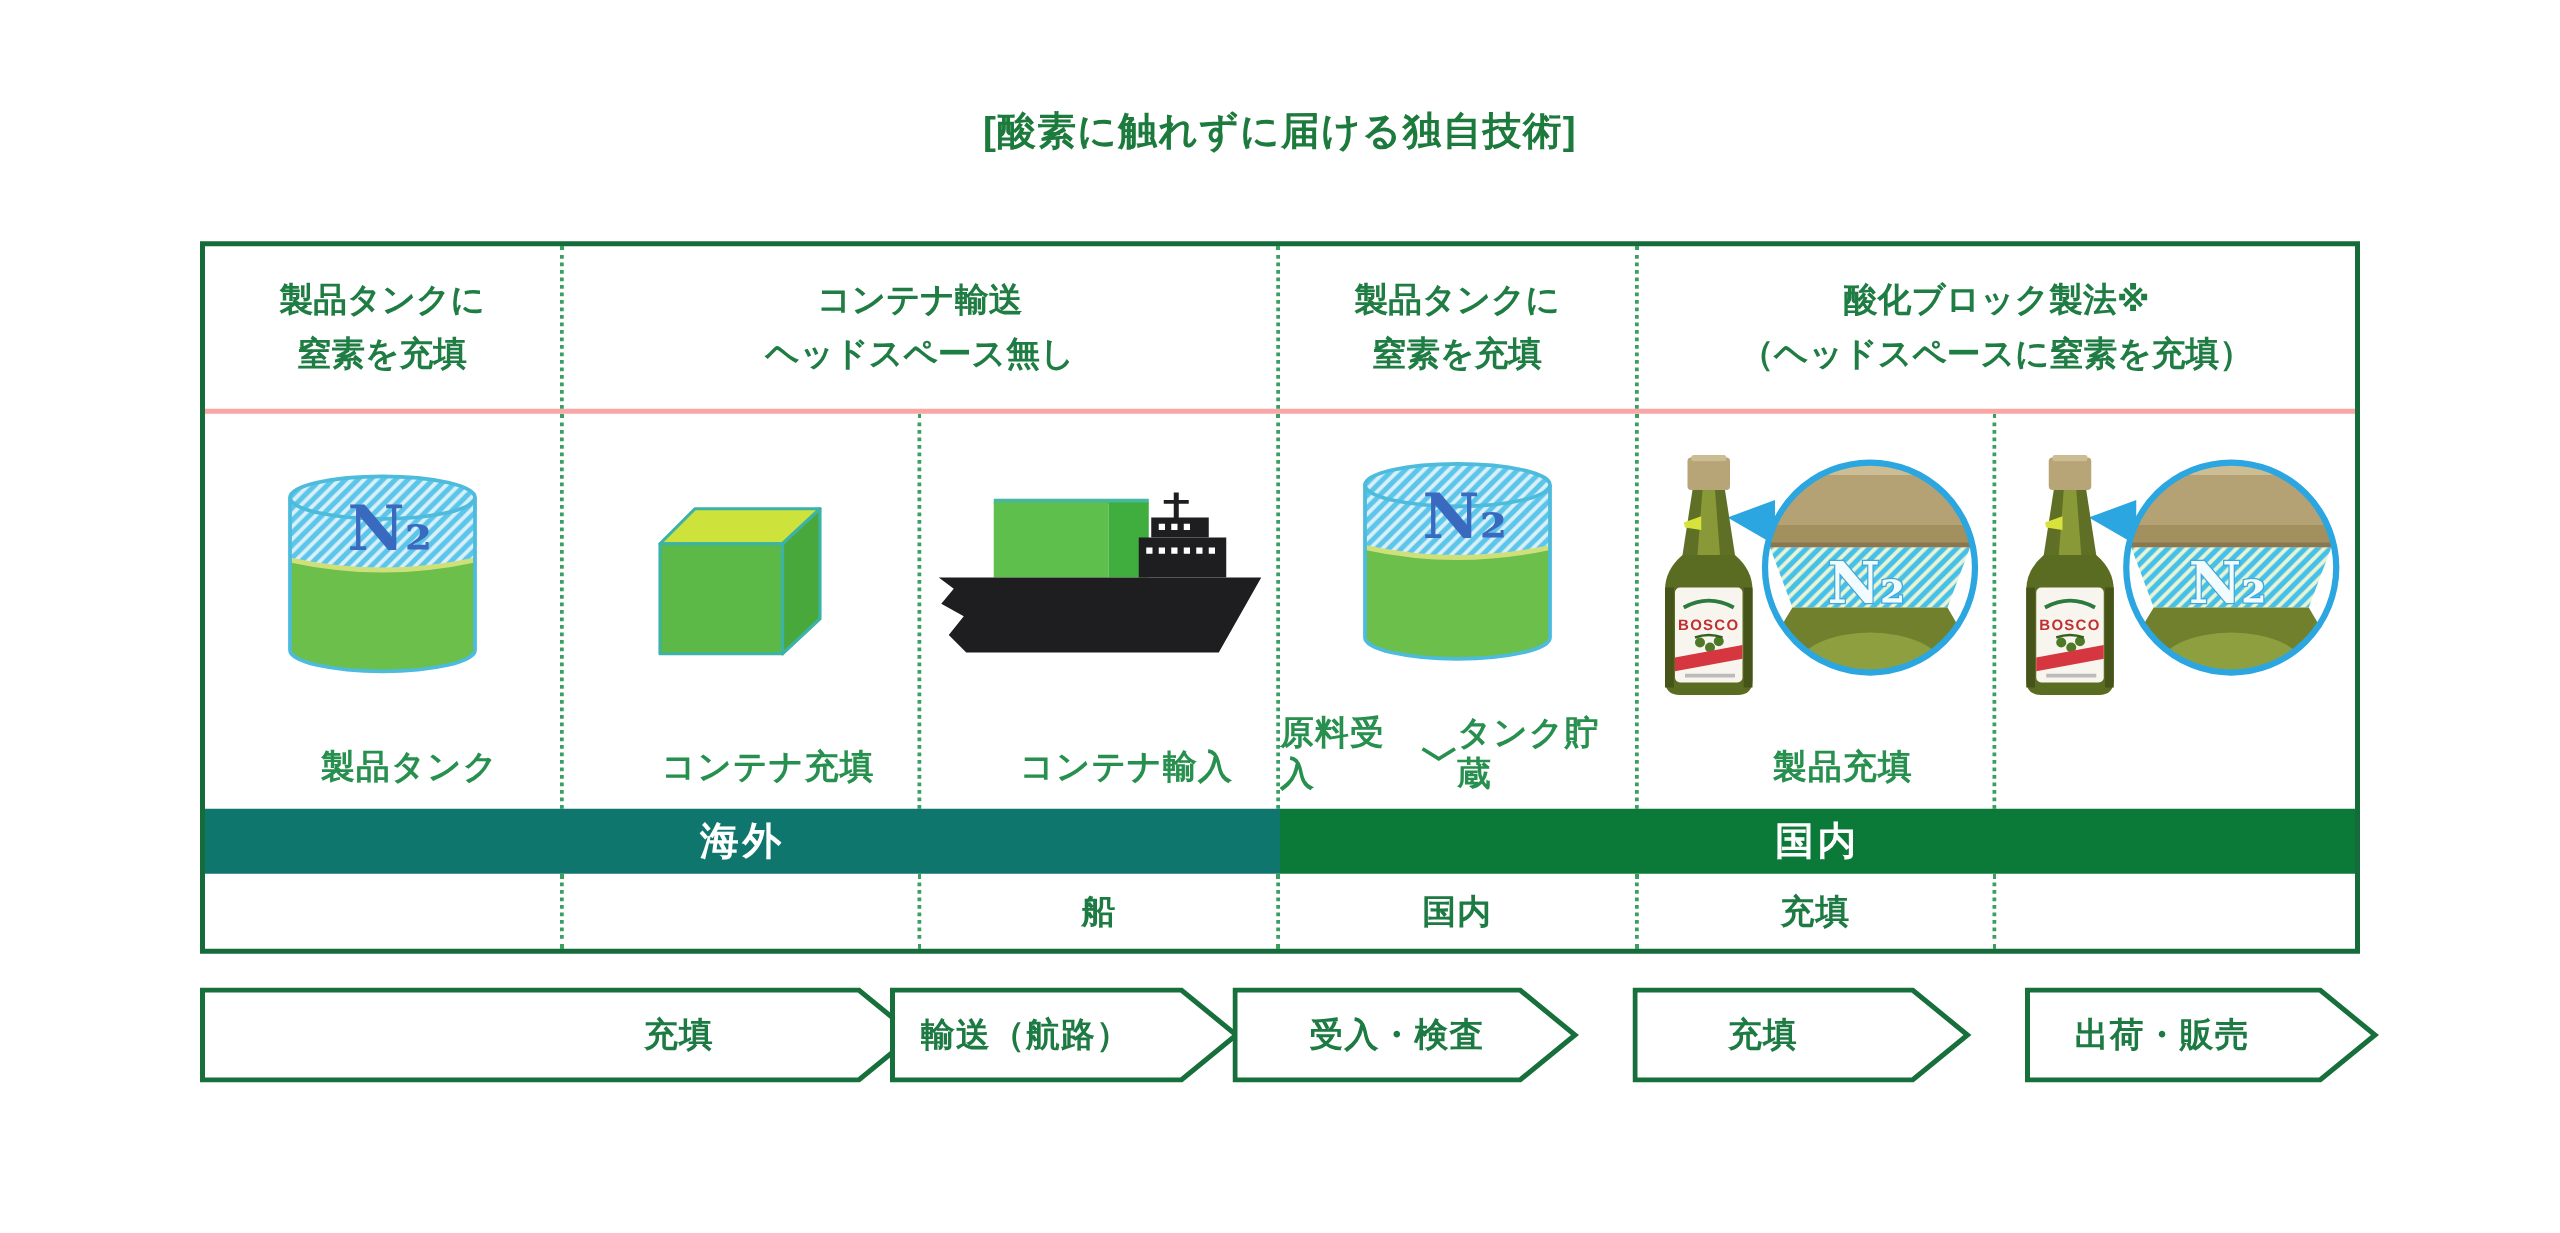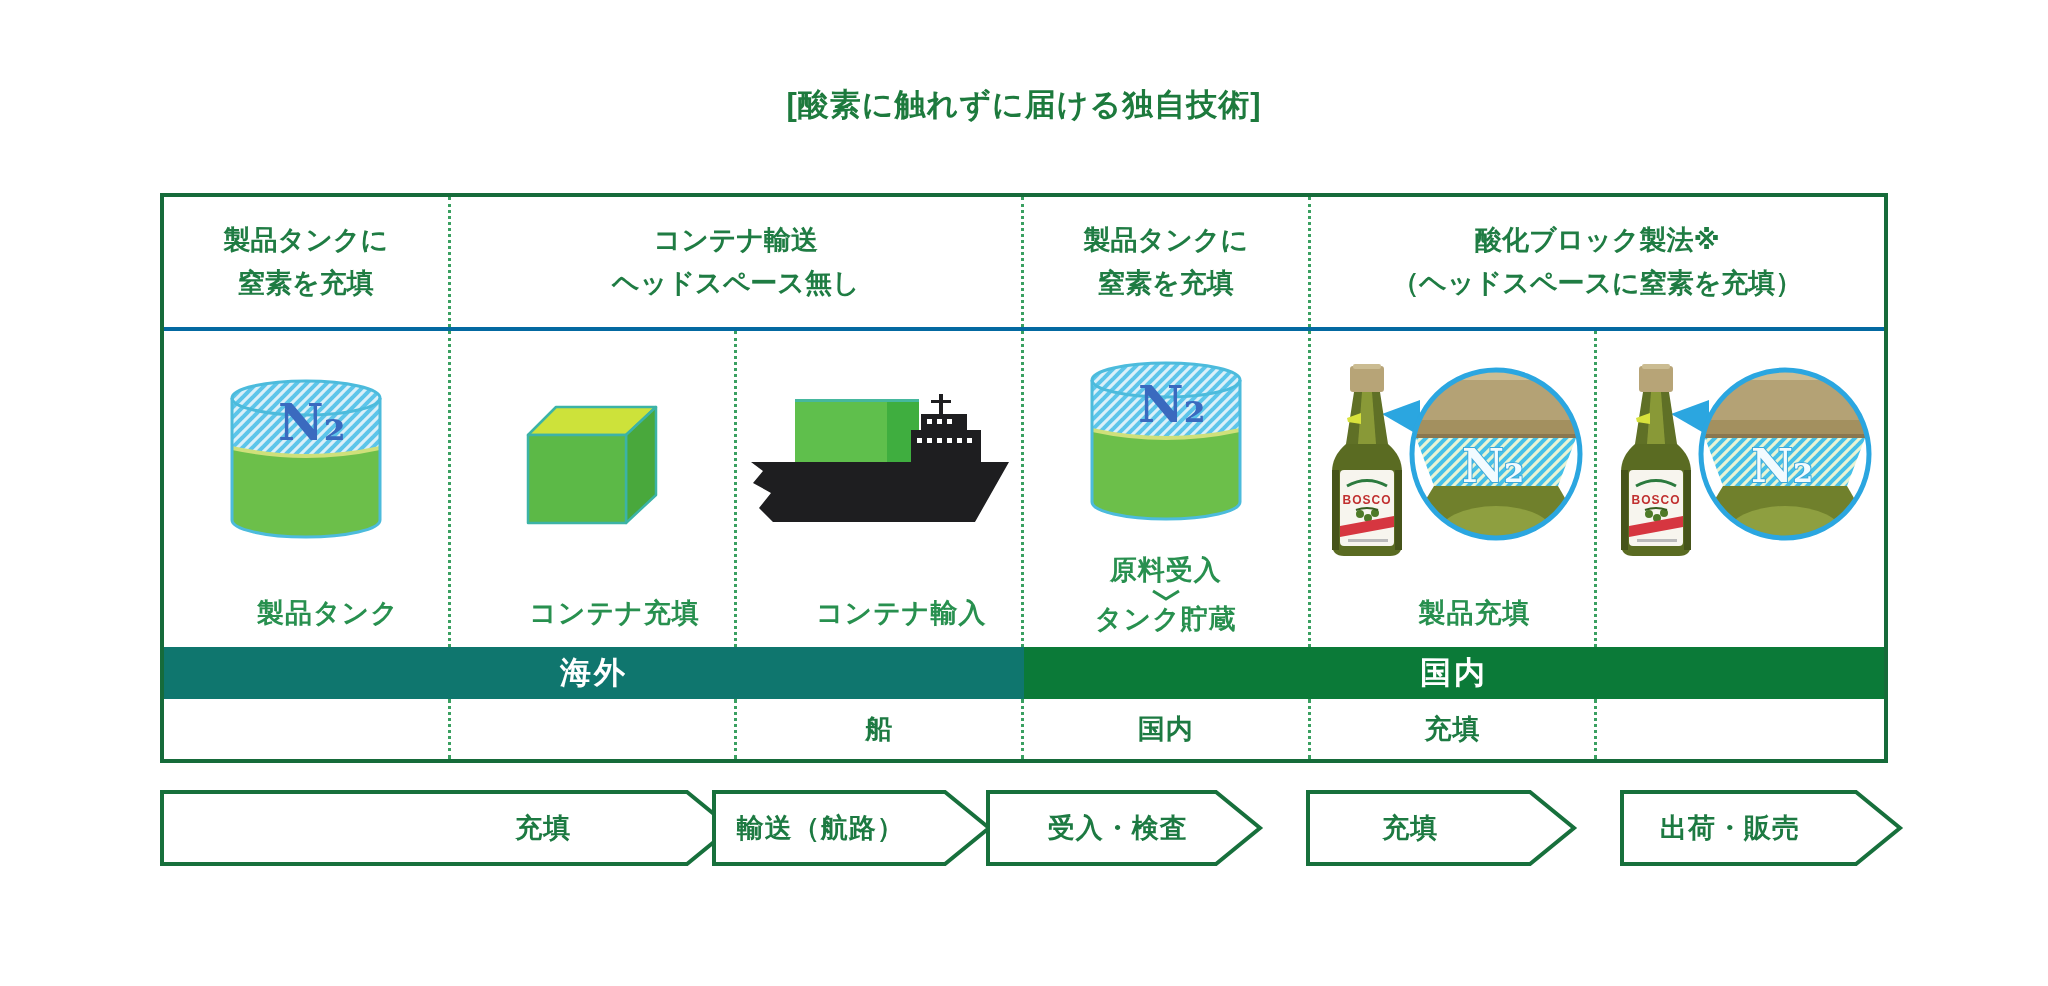--- a/index.html
+++ b/index.html
@@ -12,37 +12,37 @@
     position:absolute;top:84px;left:0;width:100%;text-align:center;
     font-size:31px;font-weight:bold;color:#1d7a3d;letter-spacing:1px;
   }
   .diagram{
     position:absolute;left:160px;top:193px;width:1728px;
     border:4px solid #166b3a;box-sizing:border-box;background:#fff;
   }
   .row{display:grid;grid-template-columns:repeat(6,1fr);}
   .span2{grid-column:span 2;}
   .dot-r{border-right:3px dotted #3aa061;}
-  .header-row{height:130px;border-bottom:4px solid #0369a1;}
+  .header-row{height:130px;border-bottom:4px solid #fca5a5;}
   .header-cell{
     display:flex;align-items:center;justify-content:center;text-align:center;
     font-size:27px;font-weight:bold;color:#1f7c43;line-height:1.6;
     white-space:pre-line;box-sizing:border-box;
   }
   .illo-row{height:316px;}
   .illo-cell{
     display:flex;flex-direction:column;align-items:center;justify-content:flex-end;
     padding-bottom:12px;box-sizing:border-box;overflow:hidden;
   }
   .icon-wrap{flex:1;display:flex;align-items:center;justify-content:center;width:100%;}
   .cell-label{
     font-size:27px;font-weight:bold;color:#28904f;height:44px;
     display:flex;align-items:center;justify-content:center;letter-spacing:1px;margin-left:44px;
   }
-  .stacked-label{display:flex;flex-direction:column;align-items:center;text-align:right;}
+  .stacked-label{display:flex;flex-direction:row;align-items:center;}
   .stacked-label .line{font-size:27px;font-weight:bold;color:#28904f;letter-spacing:1px;line-height:1.2;}
   .stacked-label .chev{height:16px;display:flex;align-items:center;}
   .band-row{height:52px;display:grid;grid-template-columns:repeat(6,1fr);}
   .band{
     grid-column:span 3;display:flex;align-items:center;justify-content:center;
     color:#ffffff;font-size:31px;font-weight:bold;letter-spacing:3px;
   }
   .band-overseas{background:#0f766e;}
   .band-domestic{background:#0b7a38;}
   .bottom-row{height:60px;}

